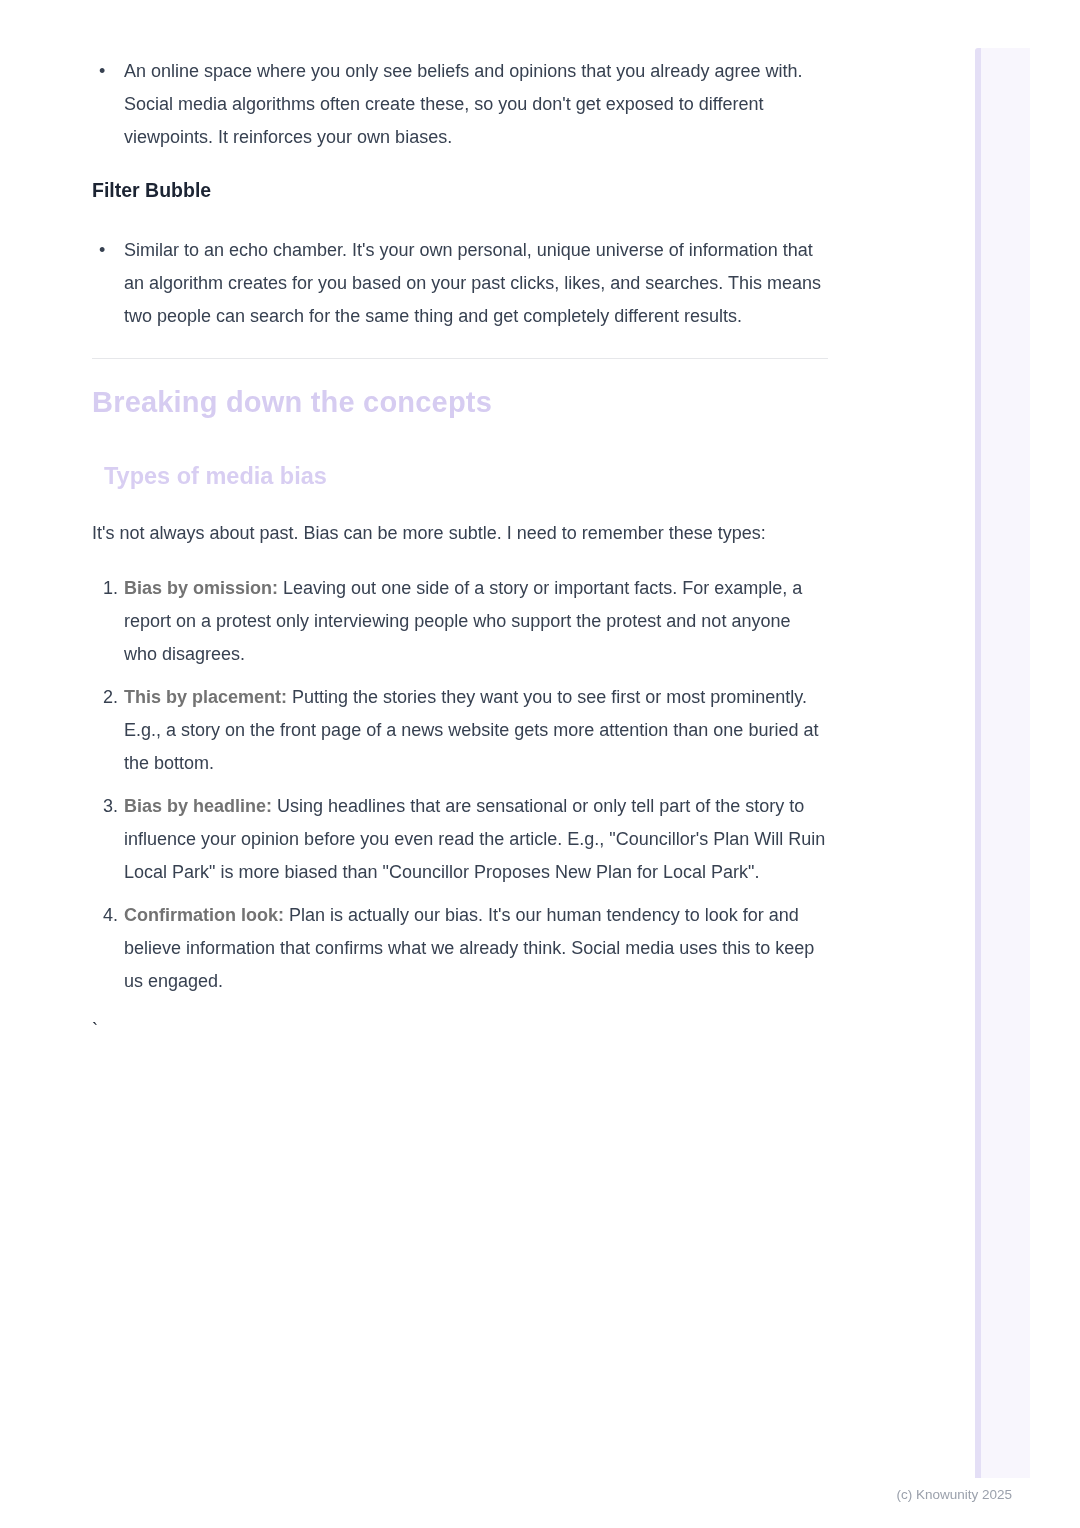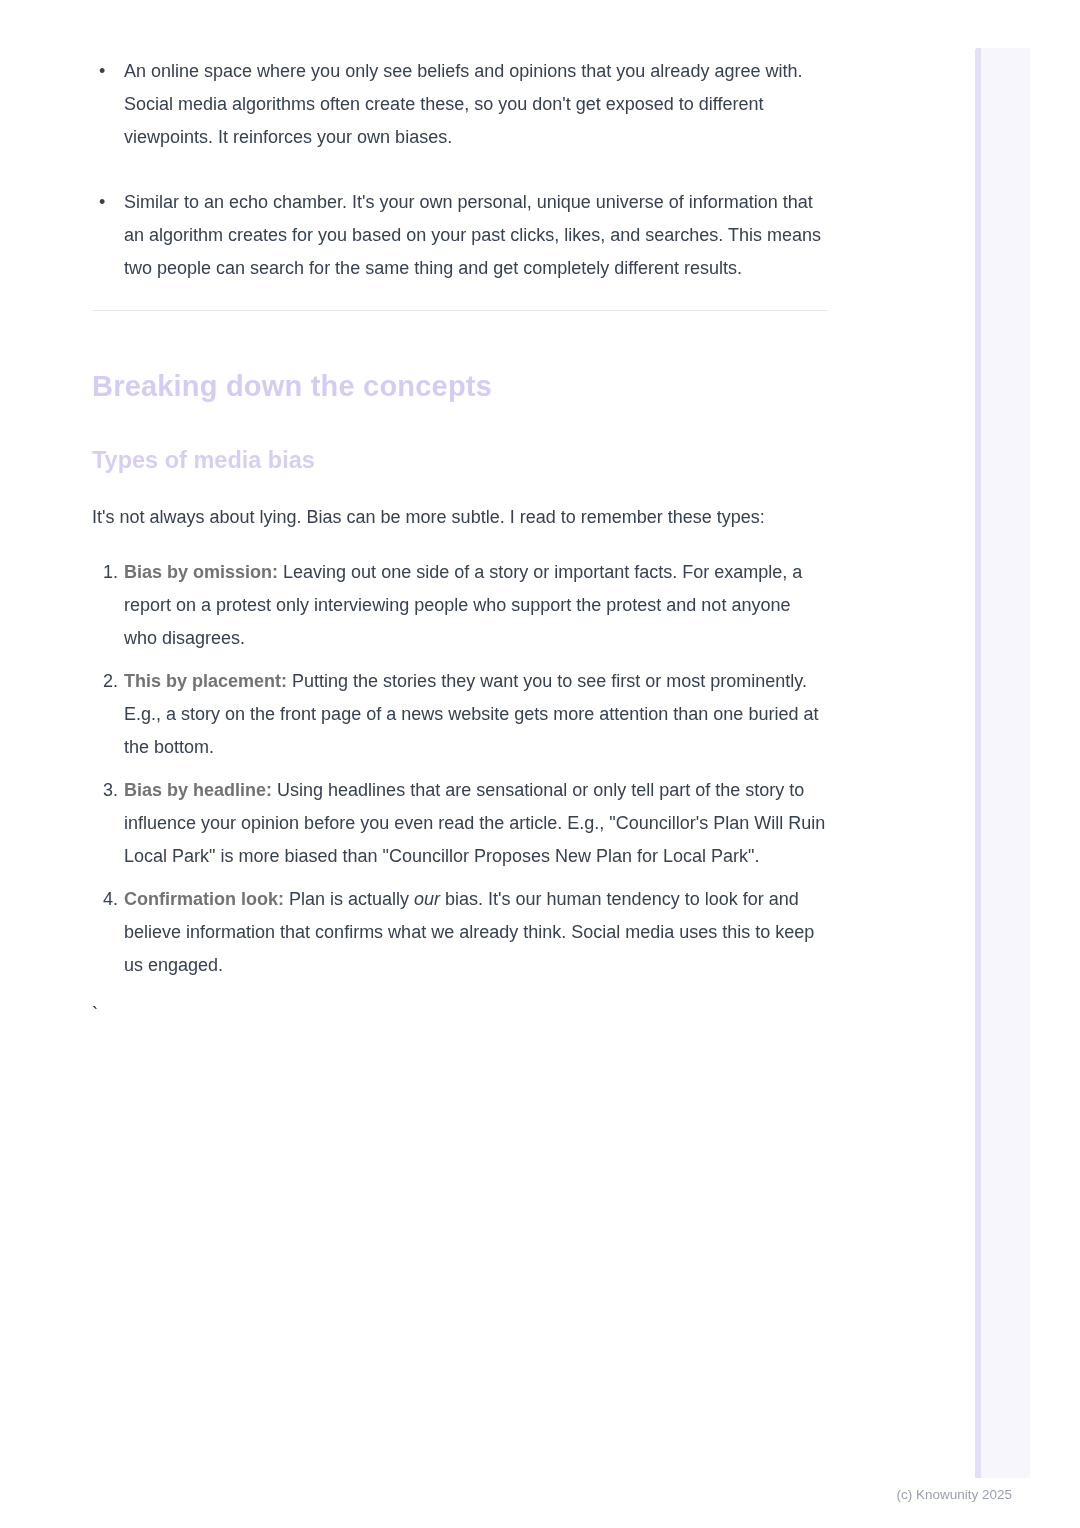--- a/index.html
+++ b/index.html
@@ -55,29 +55,29 @@
   }
 
   hr.divider {
     border: none;
     border-top: 1px solid #e6e7ea;
     margin: 25px 0 0 0;
     width: 736px;
   }
 
   h1.lavender {
-    margin: 56px 0 0 0;
+    margin: 24px 0 0 0;
     font-size: 29px;
     line-height: 38px;
     font-weight: bold;
     color: #d6ccf1;
     letter-spacing: 0.2px;
   }
   h2.lavender {
-    margin: 40px 0 0 0;
+    margin: 40px 0 0 12px;
     font-size: 23.5px;
     line-height: 30px;
     font-weight: bold;
     color: #d8cef2;
   }
 
   p.intro {
     margin: 26px 0 0 0;
     text-align: justify;
   }
@@ -97,21 +97,21 @@
     left: 0;
     top: 0;
     width: 26px;
     text-align: right;
     color: #374151;
   }
   .bold-label {
     font-weight: bold;
     color: #737373;
   }
-  .italic { font-style: italic; }
+  .italic { }
 
   .stray {
     margin: 16px 0 0 0;
     color: #1c2433;
     font-size: 18px;
   }
 
   
   .side-strip {
     position: absolute;
@@ -142,35 +142,36 @@
 
   <div class="content">
 
     <ul class="bullets first">
       <li>
         <span class="bullet-dot">•</span>
         <span>An online space where you only see beliefs and opinions that you already agree with. Social media algorithms often create these, so you don't get exposed to different viewpoints. It reinforces your own biases.</span>
       </li>
     </ul>
 
+    <h3 class="subheading">Filter Bubble</h3>
 
     <ul class="bullets second">
       <li>
         <span class="bullet-dot">•</span>
         <span>Similar to an echo chamber. It's your own personal, unique universe of information that an algorithm creates for you based on your past clicks, likes, and searches. This means two people can search for the same thing and get completely different results.</span>
       </li>
     </ul>
 
     <hr class="divider">
 
     <h1 class="lavender">Breaking down the concepts</h1>
 
     <h2 class="lavender">Types of media bias</h2>
 
-    <p class="intro">It's not always about lying. Bias can be more subtle. I read to remember these types:</p>
+    <p class="intro">It's not always about past. Bias can be more subtle. I need to remember these types:</p>
 
     <ol class="numbered">
       <li>
         <span class="num">1.</span>
         <span class="bold-label">Bias by omission:</span><span> Leaving out one side of a story or important facts. For example, a report on a protest only interviewing people who support the protest and not anyone who disagrees.</span>
       </li>
       <li>
         <span class="num">2.</span>
         <span class="bold-label">This by placement:</span><span> Putting the stories they want you to see first or most prominently. E.g., a story on the front page of a news website gets more attention than one buried at the bottom.</span>
       </li>

